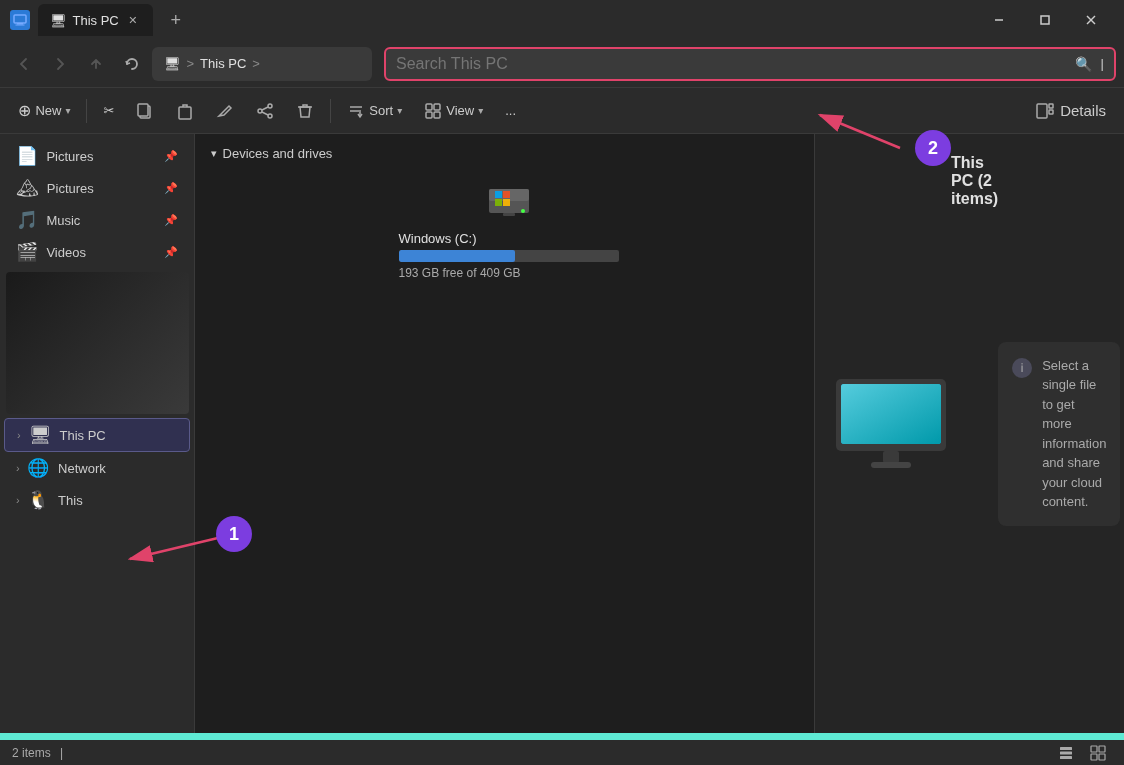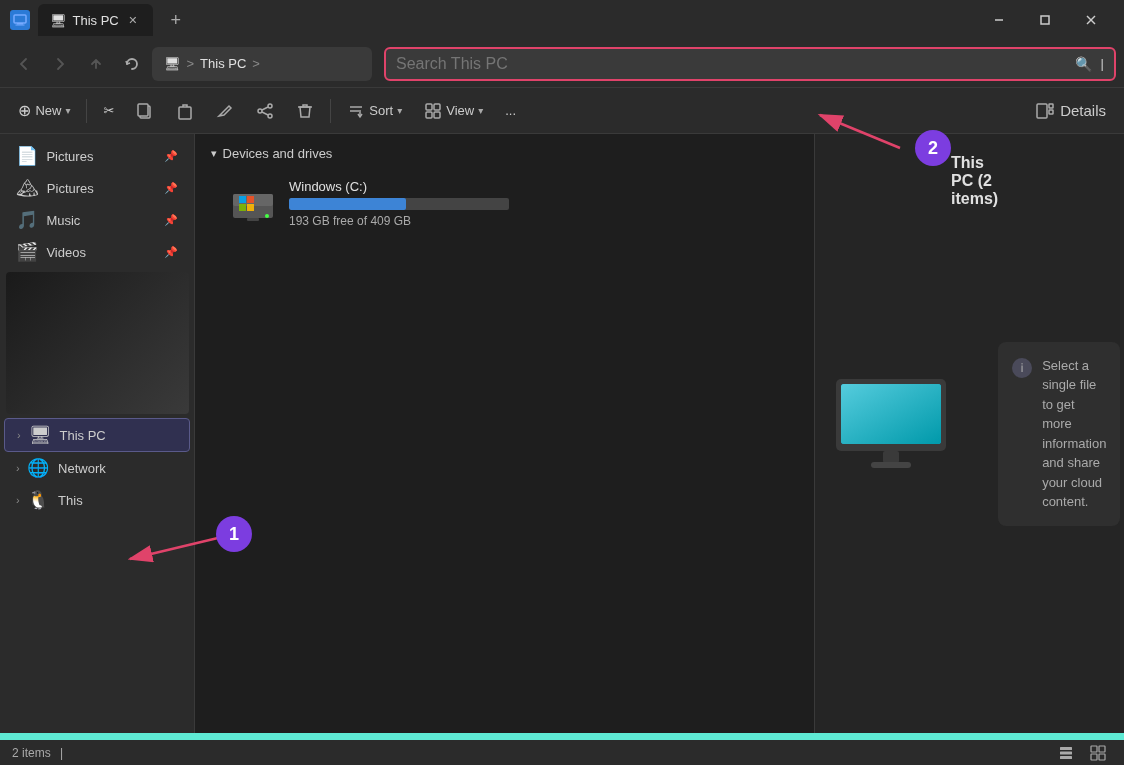--- a/index.html
+++ b/index.html
@@ -225,20 +225,21 @@
       gap: 4px;
       margin-left: 8px;
     }
     .drive-item {
       display: flex;
       align-items: center;
       gap: 12px;
       padding: 8px 10px;
       border-radius: 6px;
       cursor: pointer;
+      flex-direction: column;
     }
     .drive-icon {
       width: 48px;
       height: 40px;
       display: flex;
       align-items: center;
       justify-content: center;
       flex-shrink: 0;
     }
     .drive-icon svg { width: 44px; height: 36px; }

